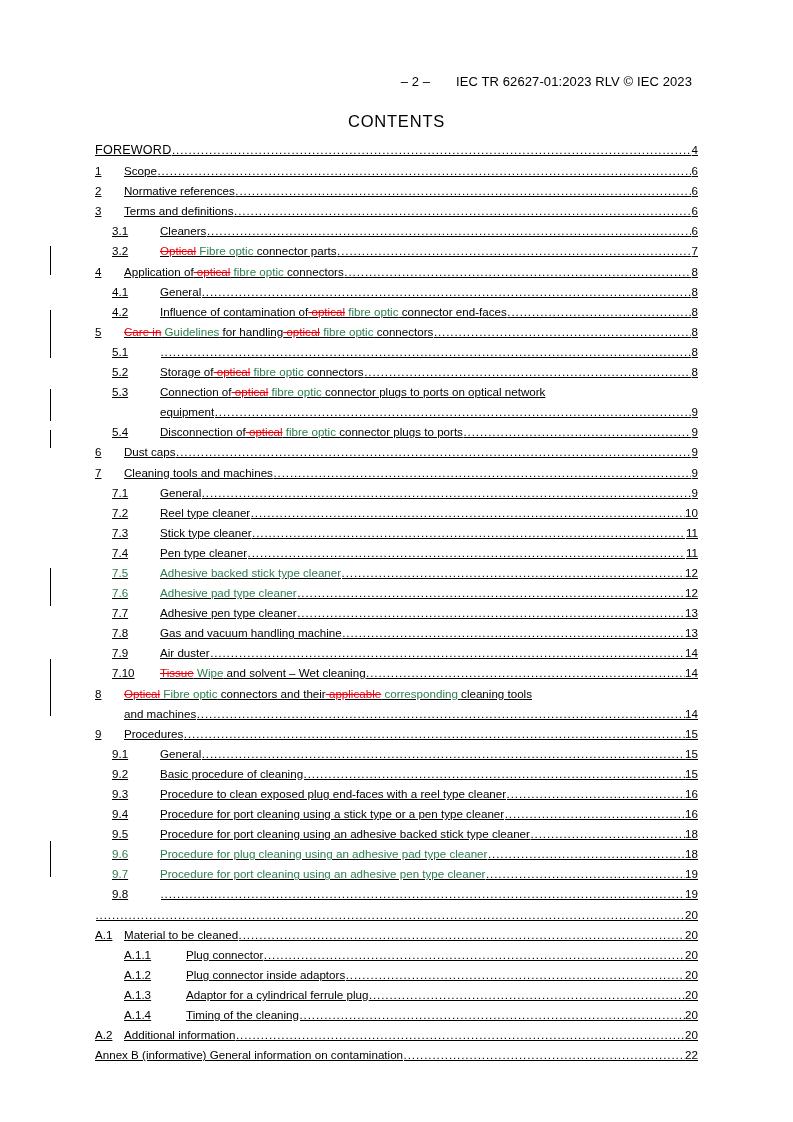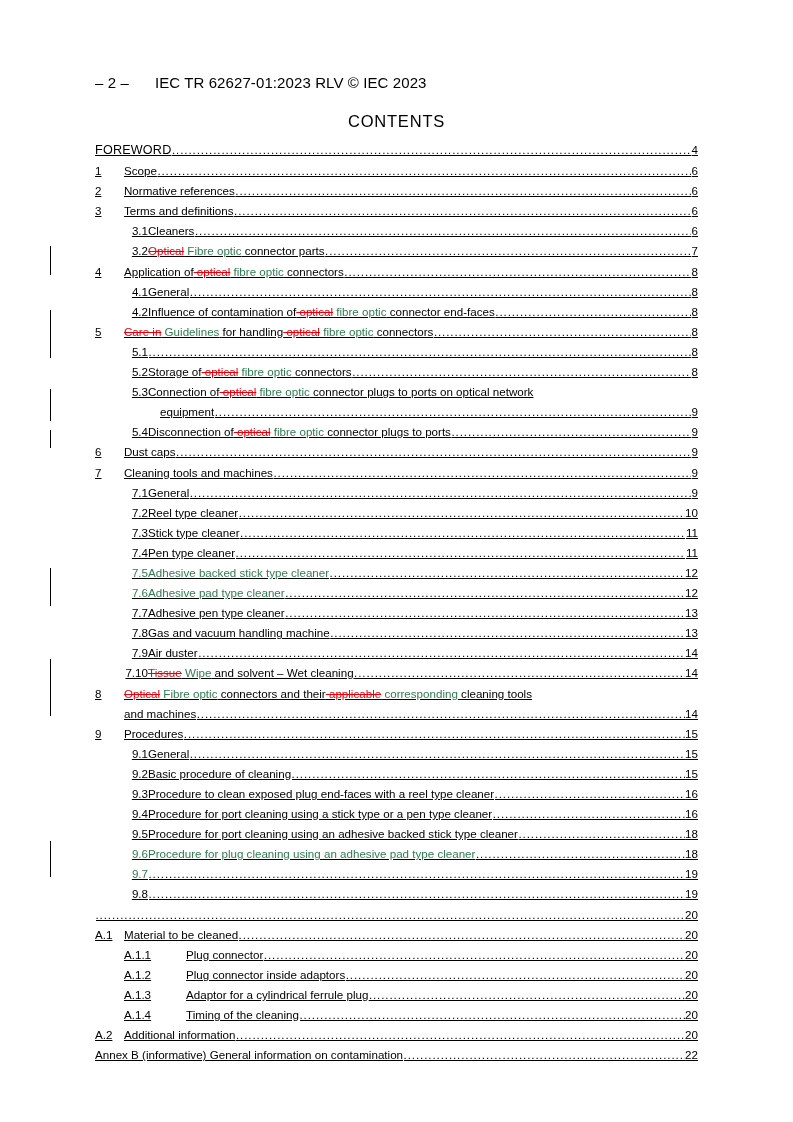--- a/index.html
+++ b/index.html
@@ -14,22 +14,23 @@
     font-family: "Liberation Sans", sans-serif;
     color: #000000;
     -webkit-font-smoothing: antialiased;
   }
 
   
   #doc-header {
     position: absolute;
     top: 74px;
     left: 95px;
-    right: 113px;
-    font-size: 15px;
+    right: 101px;
+    font-size: 13px;
+    text-align: right;
     white-space: nowrap;
     letter-spacing: 0.1px;
   }
   #doc-header .pageno {
     margin-right: 26px;
   }
 
   
   #contents-title {
     position: absolute;
@@ -60,21 +61,21 @@
     text-decoration: underline;
   }
 
   .num {
     flex: 0 0 auto;
     white-space: nowrap;
   }
   
   .lvl0 .num { width: 0px; }
   .lvl1 .num { width: 29px; }
-  .lvl2 .num { width: 48px; margin-left: 5px; text-align: right; }
+  .lvl2 .num { width: 48px; margin-left: 17px; }
   .lvl3 .num { width: 62px; margin-left: 29px; }
 
   .title {
     flex: 0 0 auto;
     white-space: nowrap;
   }
 
   .leader {
     flex: 1 1 auto;
     overflow: hidden;
@@ -349,20 +350,21 @@
       <span class="pg">18</span>
     </div>
     <div class="toc-row lvl2">
       <span class="num ins">9.6</span>
       <span class="title"><span class="ins">Procedure for plug cleaning using an adhesive pad type cleaner </span></span>
       <span class="leader"></span>
       <span class="pg">18</span>
     </div>
     <div class="toc-row lvl2">
       <span class="num ins">9.7</span>
+      <span class="title"><span class="ins">Procedure for port cleaning using an adhesive pen type cleaner </span></span>
       <span class="leader"></span>
       <span class="pg">19</span>
     </div>
     <div class="toc-row lvl2">
       <span class="num">9.8</span>
       <span class="leader"></span>
       <span class="pg">19</span>
     </div>
     <div class="toc-row lvl0">
       <span class="num"></span>

